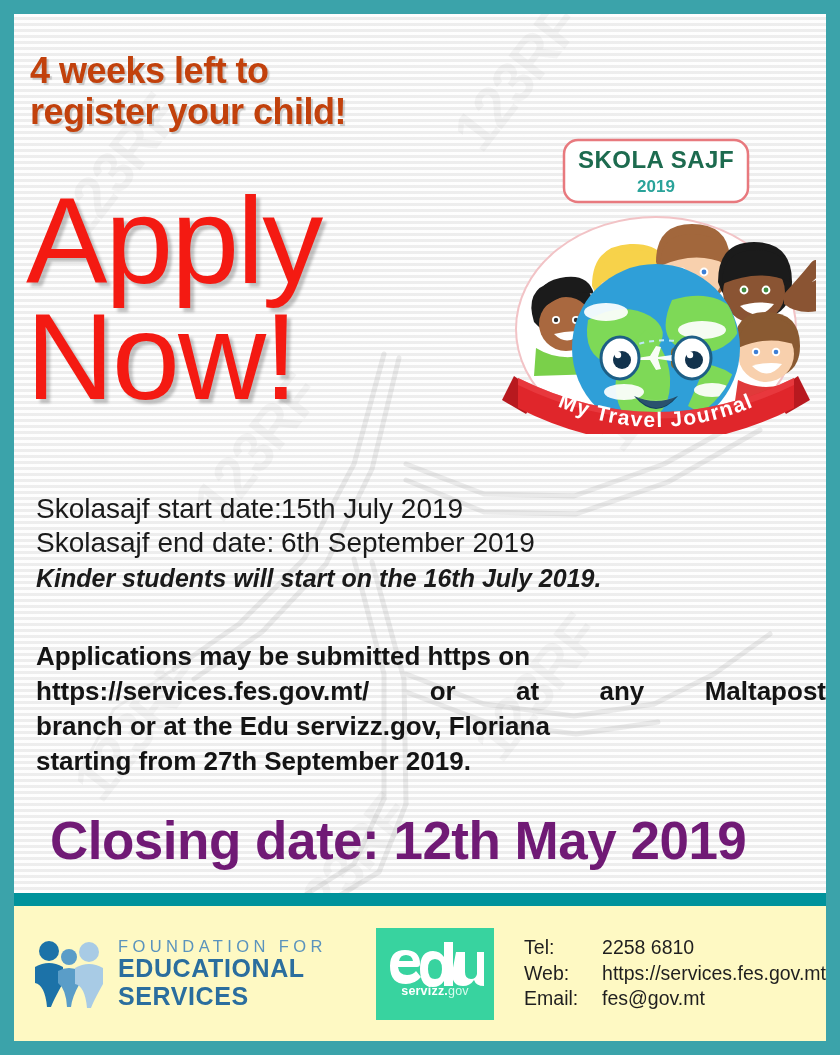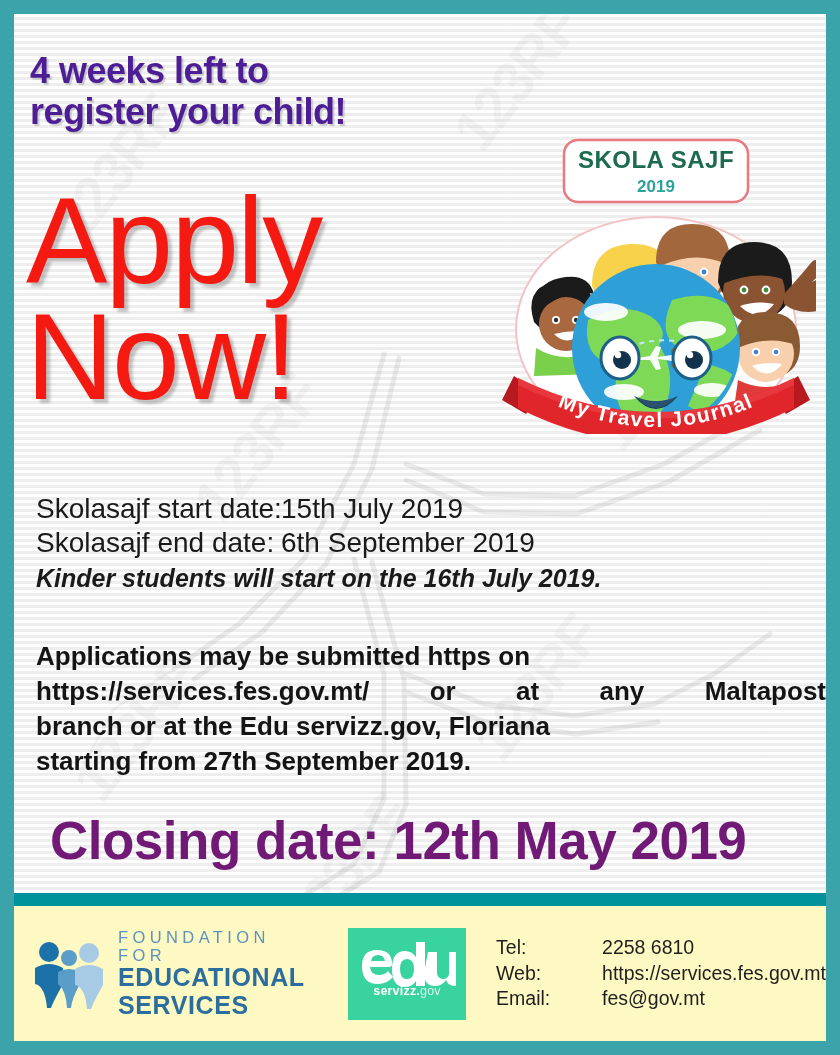--- a/index.html
+++ b/index.html
@@ -81,21 +81,21 @@
     width: 812px;
     height: 879px;
   }
 
   .kicker {
     position: absolute;
     left: 16px;
     top: 36px;
     font-size: 36px;
     font-weight: bold;
-    color: #4c1d95;
+    color: #c2410c;
     line-height: 1.15;
     text-shadow: 2px 2px 1px rgba(120,120,120,0.35);
     letter-spacing: -0.5px;
   }
   .kicker .l2 { display: block; }
 
   .headline {
     position: absolute;
     left: 12px;
     top: 170px;
@@ -229,21 +229,21 @@
   }
   .edu-servizz .gov { font-weight: normal; color: #d8fbee; }
   .edu-servizz .dot { color: #ffffff; }
 
   .contact {
     margin-left: 30px;
     color: #1f1f1f;
     font-size: 19.5px;
     line-height: 1.33;
   }
-  .contact-row { display: flex; white-space: nowrap; gap: 28px; }
+  .contact-row { display: flex; white-space: nowrap; }
   .contact-label { width: 78px; flex: none; }
   .contact-value { }
 </style>
 </head>
 <body>
 
 <div id="poster">
   <div class="frame-inner">
 
     <div class="paper-texture"></div>

